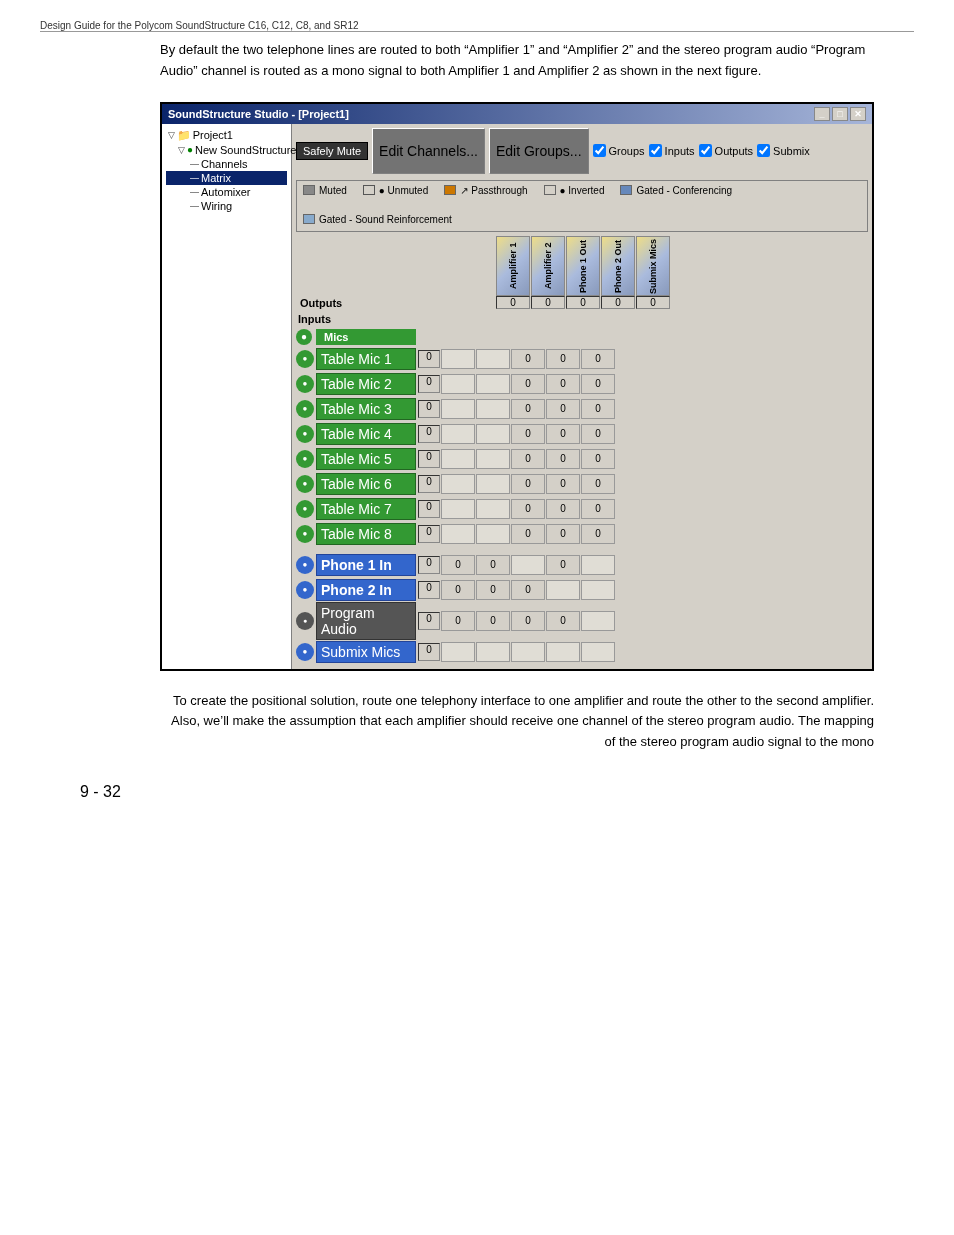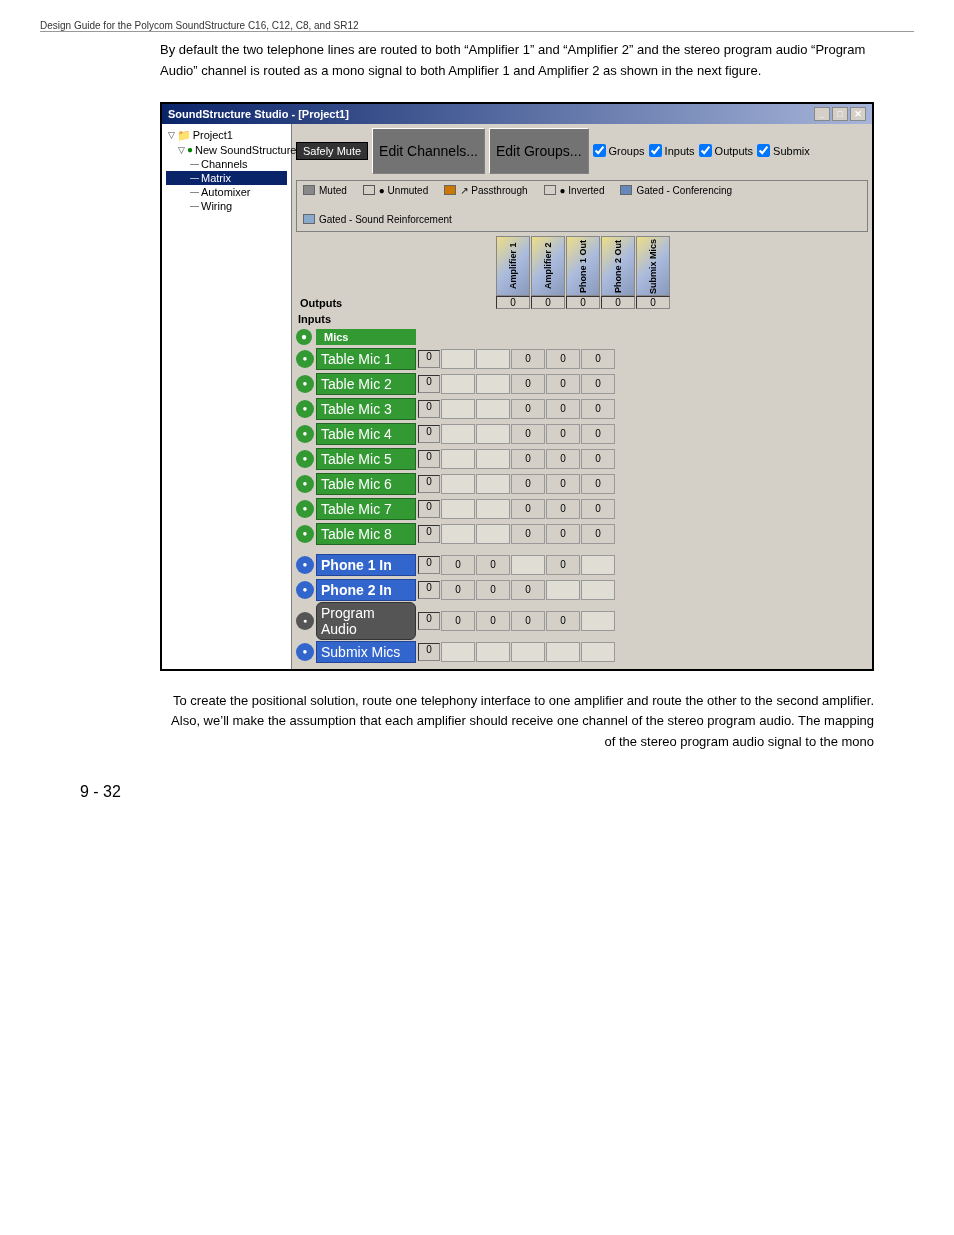--- a/index.html
+++ b/index.html
@@ -177,21 +177,21 @@
     .input-label {
       width: 100px;
       font-size: 14px;
       background: #339933;
       color: #fff;
       padding: 2px 4px;
       border: 1px solid #226622;
       flex-shrink: 0;
     }
     .input-label.phone { background: #3366cc; border-color: #224499; font-weight: bold; }
-    .input-label.program { background: #555; border-color: #333; border-radius: 6px; }
+    .input-label.program { background: #555; border-color: #333; }
     .input-label.submix { background: #3366cc; border-color: #224499; }
     .input-value {
       width: 22px;
       text-align: center;
       font-size: 10px;
       border: 1px inset #888;
       background: #d4d0c8;
       margin-left: 2px;
       height: 18px;
       flex-shrink: 0;

